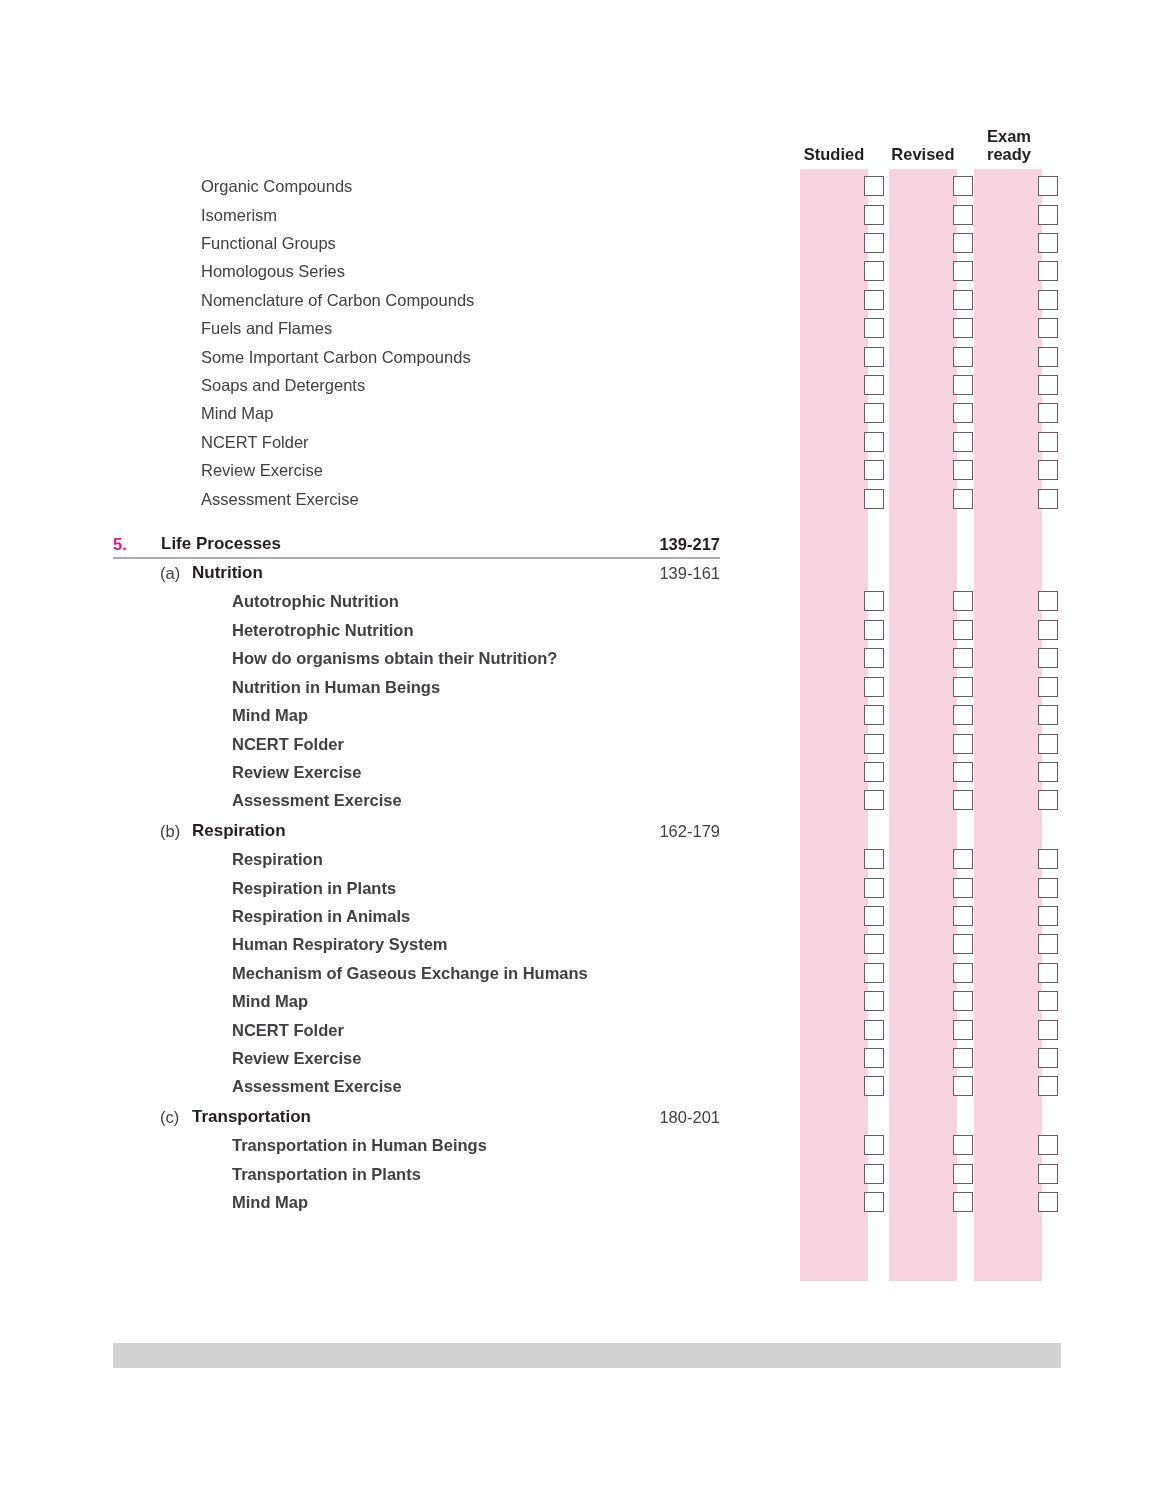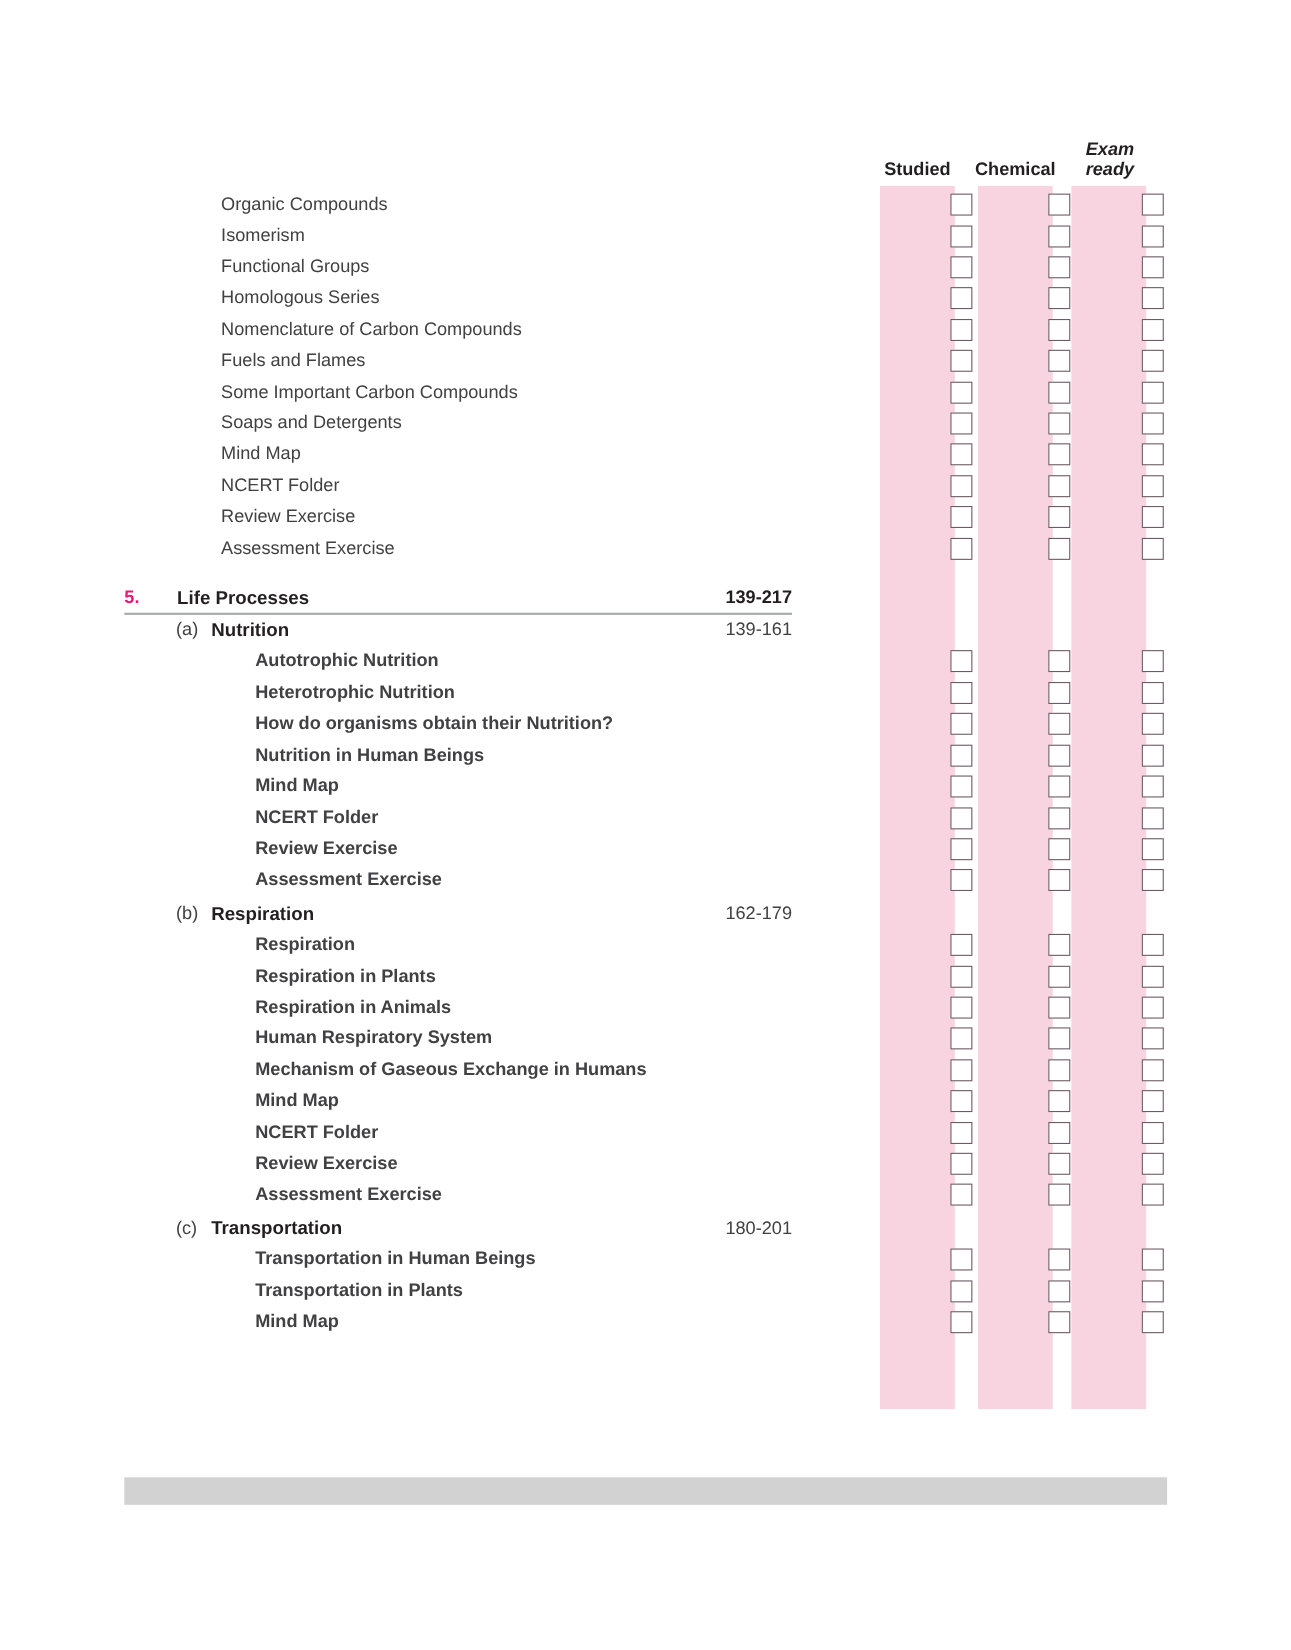--- a/index.html
+++ b/index.html
@@ -17,21 +17,21 @@
     font-family:"Liberation Sans", sans-serif;color:var(--text);overflow:hidden;
   }
   
   .hdr{
     position:absolute;top:118px;height:46px;display:flex;align-items:flex-end;
     justify-content:center;text-align:center;font-weight:bold;font-size:16.5px;
     line-height:1.08;color:var(--heading);
   }
   .hdr.h1{left:789px;width:90px;white-space:nowrap;}
   .hdr.h2{left:878px;width:90px;white-space:nowrap;}
-  .hdr.h3{left:980px;width:58px;font-style:italic;}
+  .hdr.h3{left:980px;width:58px;}
   
   .band{position:absolute;top:169px;height:1112px;width:68px;background:var(--pink);}
   .band.b1{left:800px;}
   .band.b2{left:889px;}
   .band.b3{left:974px;}
   
   #rows{position:absolute;left:0;top:172px;width:1174px;}
   .row{position:relative;width:1174px;}
   .row.item{height:28.42px;margin-left:40px;}
   .row.chapter{height:26px;margin-top:18px;}
@@ -66,21 +66,21 @@
   .footer-bar{position:absolute;left:113px;top:1343px;width:948px;height:25px;
     background:var(--bar);}
 </style>
 </head>
 <body>
 
 <div class="page">
 
   <div>
     <div class="hdr h1">Studied</div>
-    <div class="hdr h2">Chemical</div>
+    <div class="hdr h2">Revised</div>
     <div class="hdr h3">Exam ready</div>
   </div>
 
   <div class="band b1"></div>
   <div class="band b2"></div>
   <div class="band b3"></div>
 
   <div id="rows">
       <div class="row item">
         <span class="itxt ind1">Organic Compounds</span>

